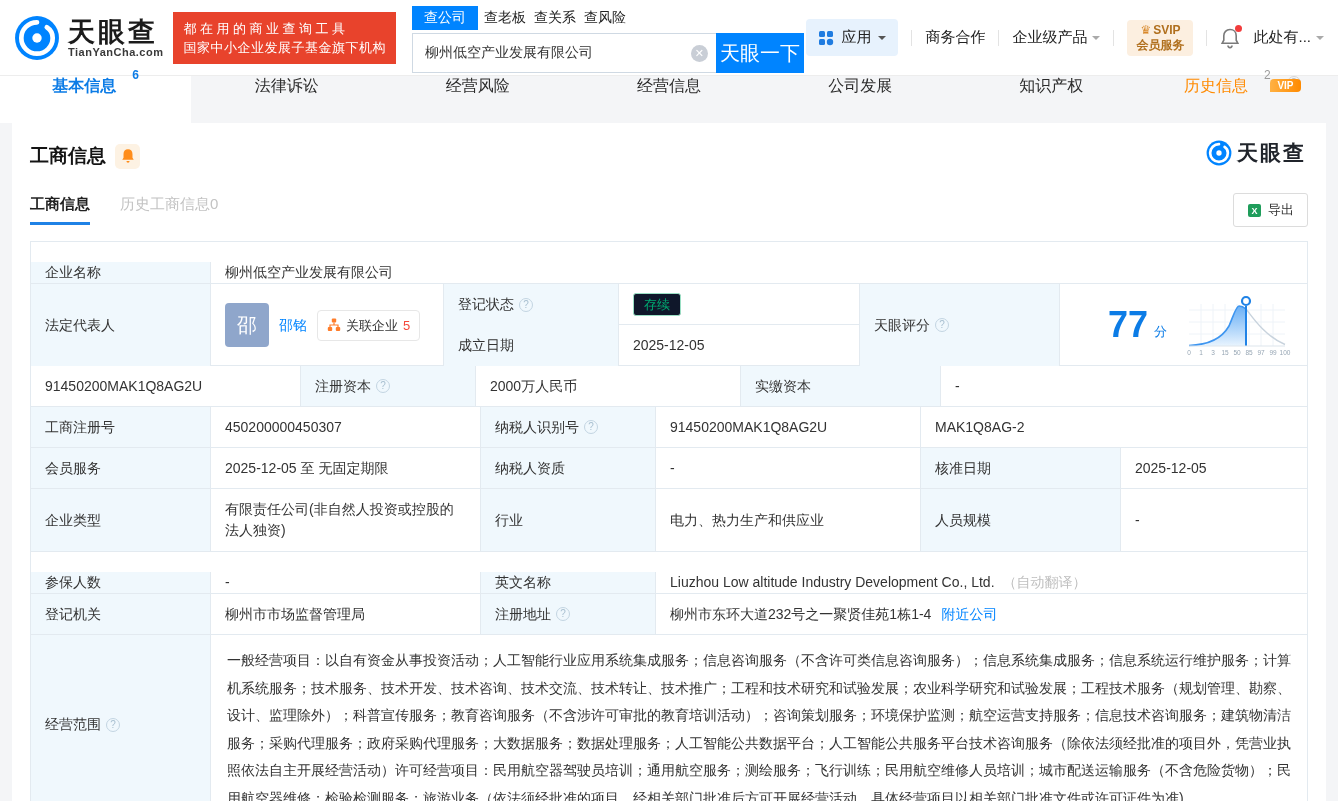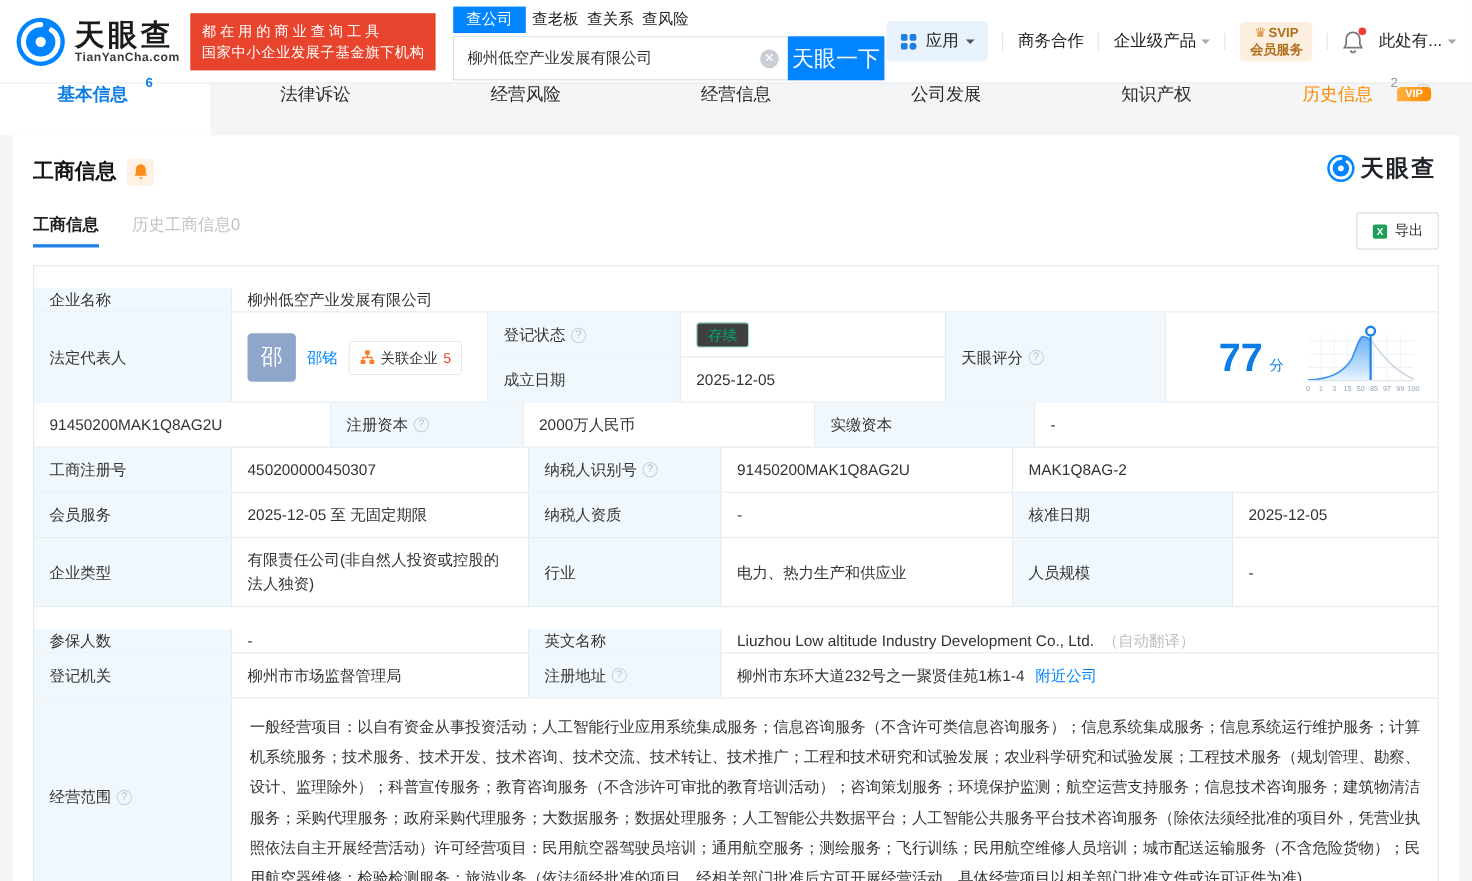--- a/index.html
+++ b/index.html
@@ -86,21 +86,21 @@
   .midrow { display:flex; height:41px; }
   .midrow.top { border-bottom:1px solid #e3eaf0; }
 
   .avatar { width:44px; height:44px; border-radius:4px; background:#8fa6cb; color:#fff; font-size:20px;
     display:flex; align-items:center; justify-content:center; flex:none; cursor:pointer; }
   .rep-name { color:#0084ff; margin:0 10px 0 10px; cursor:pointer; }
   .rel-badge { display:inline-flex; align-items:center; gap:5px; border:1px solid #e7e7e7; border-radius:4px;
     padding:4px 9px; font-size:13px; cursor:pointer; background:#fff; }
   .rel-cnt { color:#f5483b; }
 
-  .tag-green { color:#00a971; background:#404040; border:1px solid #9adfc4; border-radius:3px;
+  .tag-green { color:#00a971; background:#0f172a; border:1px solid #9adfc4; border-radius:3px;
     padding:2px 10px; font-size:13px; line-height:17px; }
 
   .score-num { font-size:36px; font-weight:bold; color:#0c7ce6; line-height:36px; }
   .score-unit { font-size:13px; color:#0c7ce6; margin:12px 0 0 4px; }
   .score-cell { gap:2px; padding-left:48px; }
   .score-chart { margin-left:12px; }
   .tick { font-size:6.5px; fill:#97a6b4; }
 
   .gray-note { color:#bfbfbf; margin-left:8px; }
   .blue-link { color:#0084ff; cursor:pointer; margin-left:10px; white-space:nowrap; }

